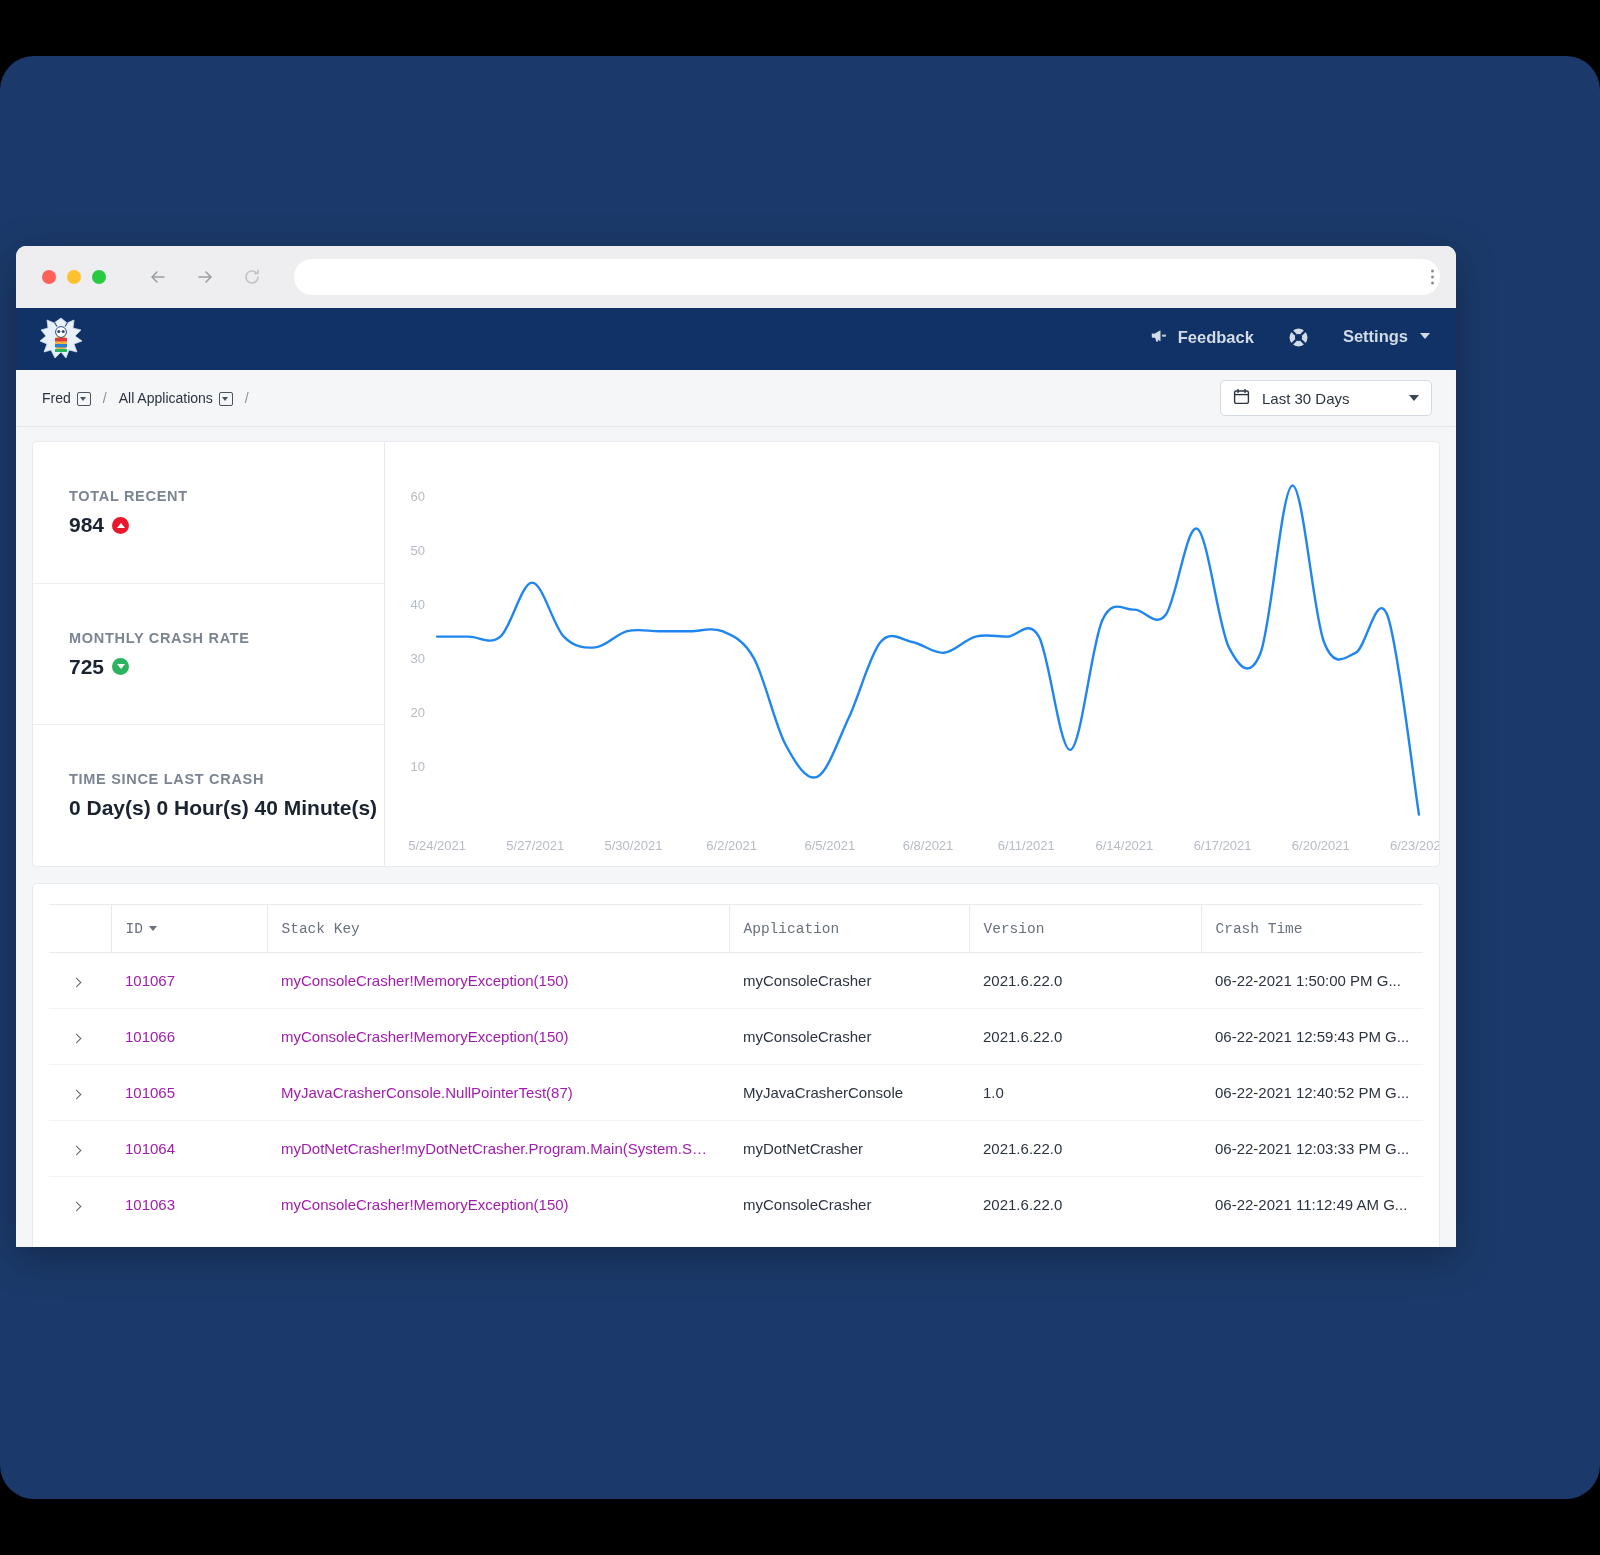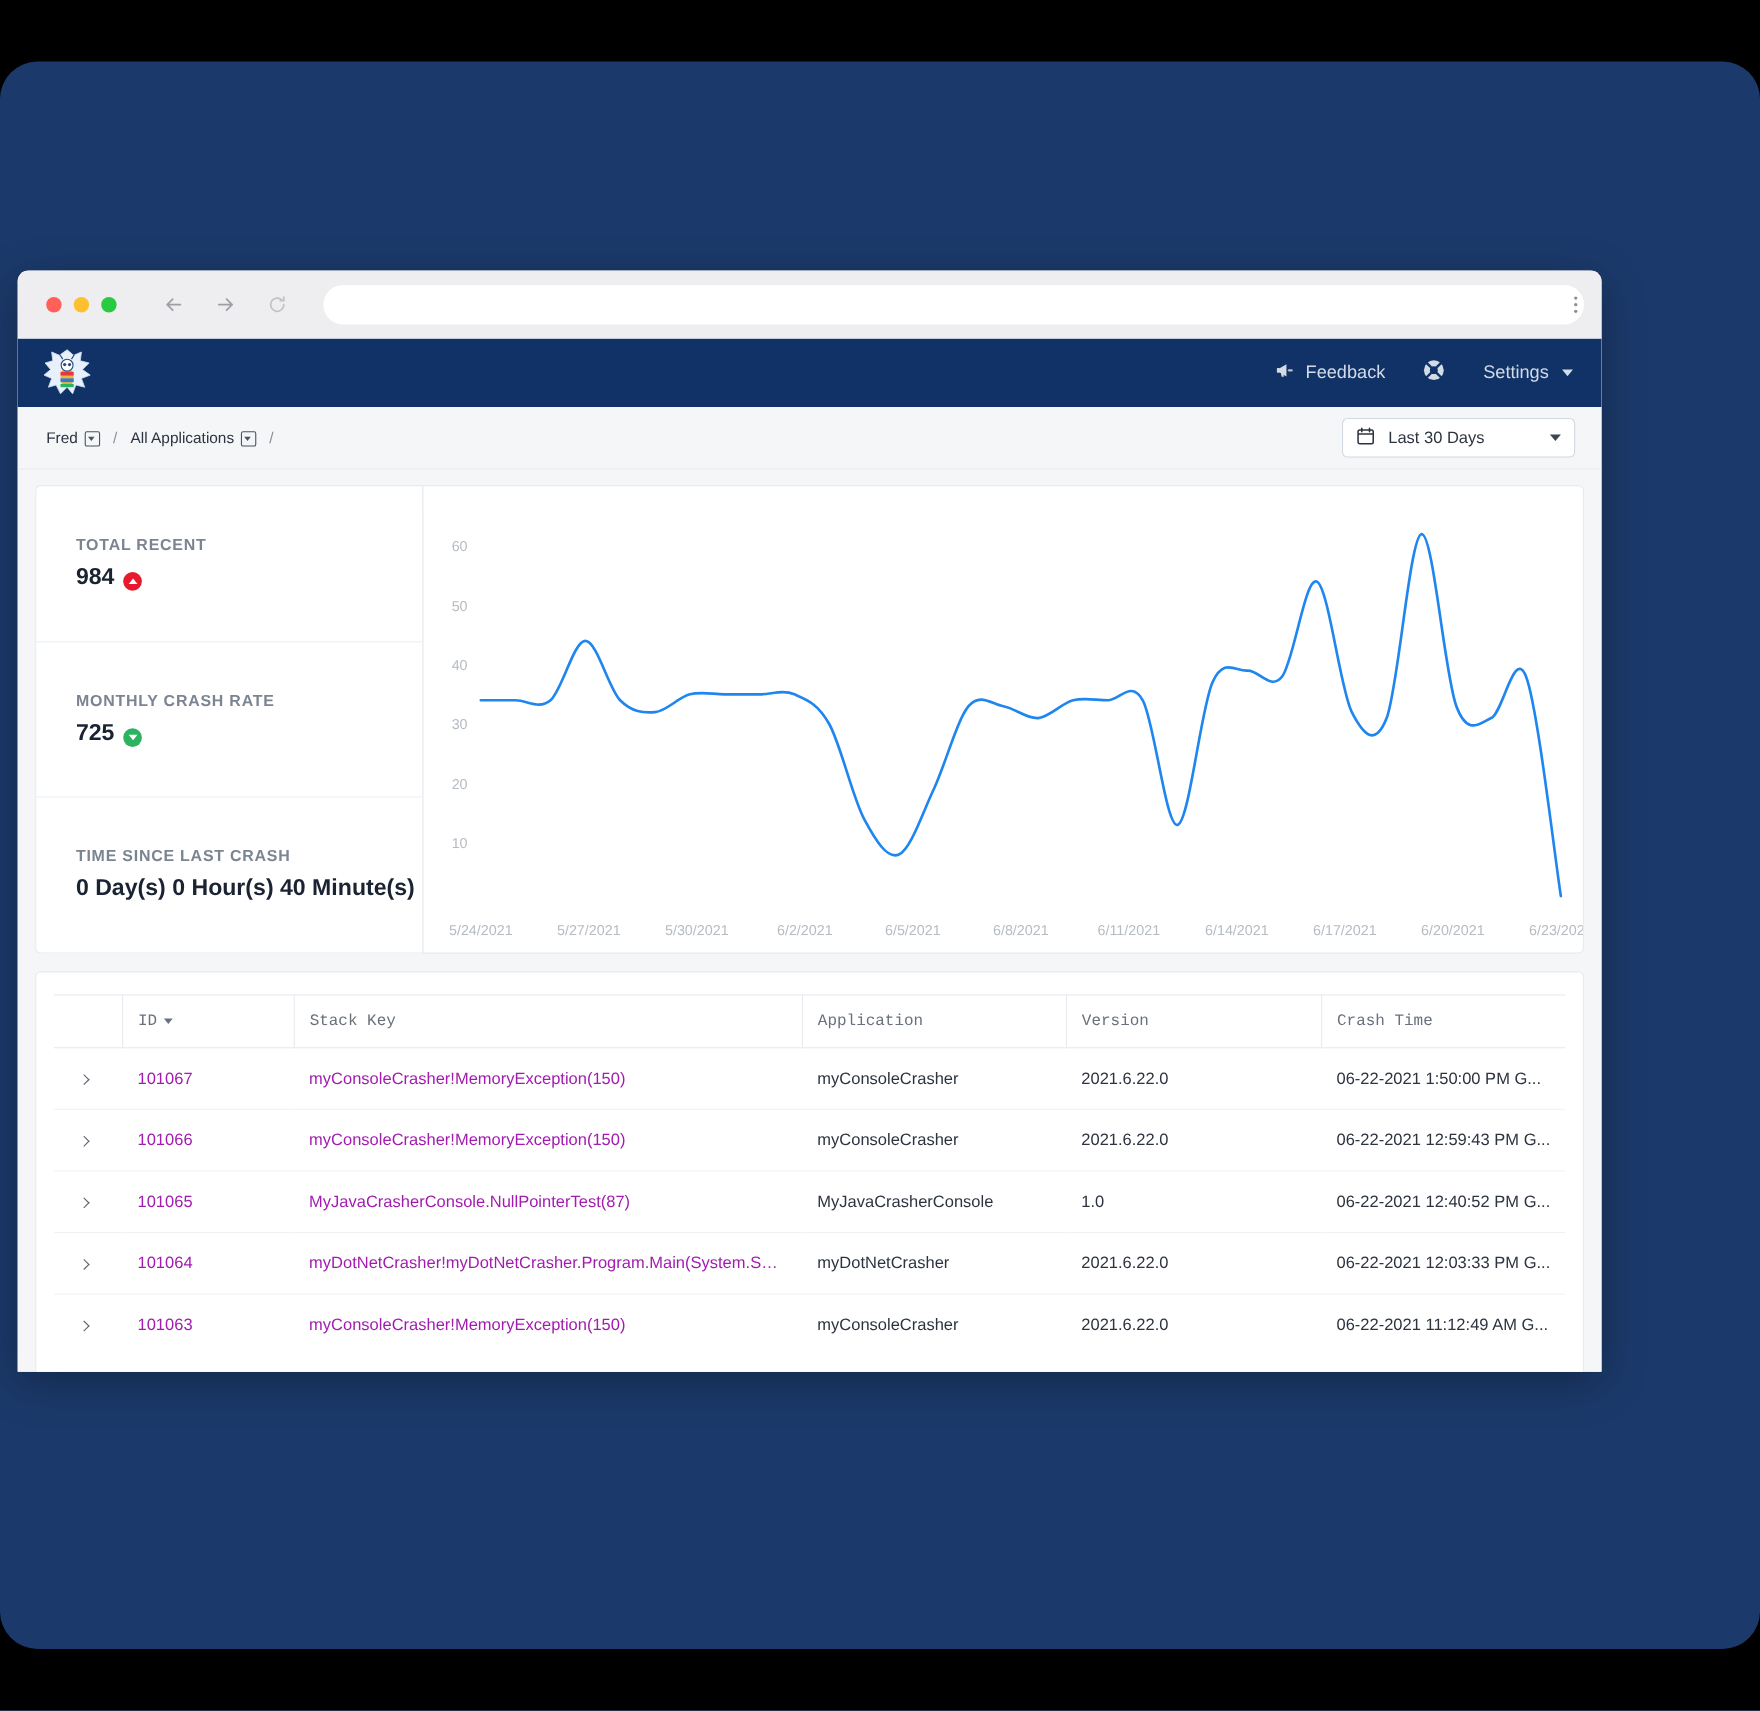--- a/index.html
+++ b/index.html
@@ -74,22 +74,22 @@
     color: #c3ccda; font-size: 16.5px;
     position: relative; cursor: pointer;
   }
   .nav-link.active { color: #ffffff; font-weight: bold; }
   .nav-link.active::before {
     content: ""; position: absolute;
     left: 0; right: 0; top: -1px; height: 4px;
     background: #1f7aec;
   }
   .nav-right {
-    margin-left: auto; display: flex; align-items: center; gap: 34px;
-    color: #d3dbe6; font-size: 16.5px;
+    margin-left: auto; display: flex; align-items: flex-start; gap: 34px;
+    color: #d3dbe6; font-size: 16.5px; font-weight: bold;
   }
   .nav-right .item { display: flex; align-items: center; gap: 9px; cursor: pointer; }
   .caret-down {
     width: 0; height: 0;
     border-left: 5px solid transparent;
     border-right: 5px solid transparent;
     border-top: 6px solid #d3dbe6;
     margin-left: 3px;
   }
 
@@ -131,21 +131,21 @@
   .card {
     background: #ffffff;
     border: 1px solid #e7eaee;
     border-radius: 5px;
   }
   .stats { width: 352px; flex: 0 0 352px; display: flex; flex-direction: column; border-right: none;
            border-top-right-radius: 0; border-bottom-right-radius: 0; }
   .stat { flex: 1; padding: 46px 0 0 36px; border-bottom: 1px solid #eceff3; }
   .stat:last-child { border-bottom: none; }
   .stat-label { font-size: 14.5px; letter-spacing: 0.7px; color: #7b8592; font-weight: bold; }
-  .stat-value { font-size: 21px; font-weight: bold; color: #1a2331; margin-top: 9px; display: flex; align-items: flex-end; gap: 8px; }
+  .stat-value { font-size: 21px; font-weight: bold; color: #1a2331; margin-top: 9px; display: flex; align-items: center; gap: 8px; }
   .badge-arrow {
     width: 17px; height: 17px; border-radius: 50%;
     display: inline-flex; align-items: center; justify-content: center;
   }
   .badge-arrow.up { background: #e8192c; }
   .badge-arrow.down { background: #2cb35f; }
   .badge-arrow span { display: block; width: 0; height: 0; }
   .badge-arrow.up span { border-left: 4px solid transparent; border-right: 4px solid transparent; border-bottom: 5.5px solid #fff; }
   .badge-arrow.down span { border-left: 4px solid transparent; border-right: 4px solid transparent; border-top: 5.5px solid #fff; }
 

